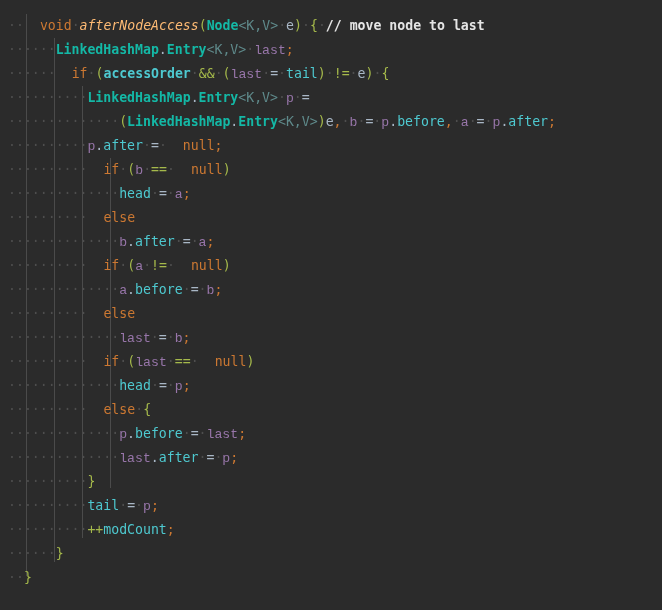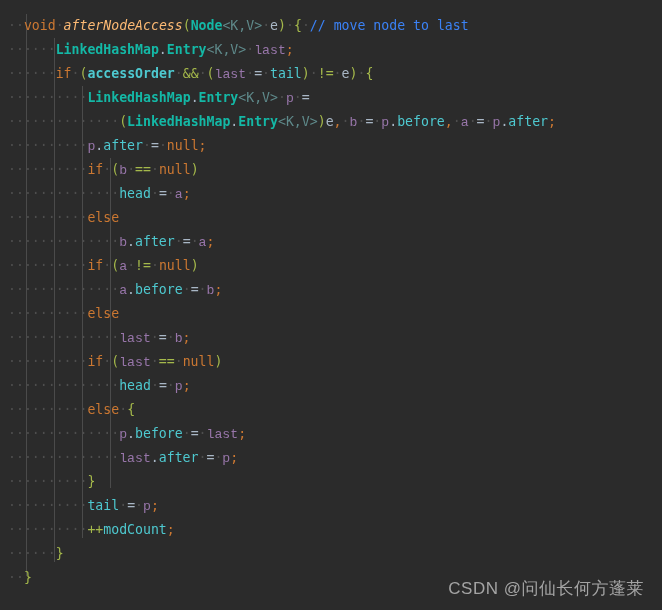--- a/index.html
+++ b/index.html
@@ -39,32 +39,32 @@
     white-space: pre;
     letter-spacing: 0px;
   }
   .line {
     height: 24px;
     padding-left: 8px;
     white-space: pre;
   }
   
   .ws   { color: #4e4e4e; }        
-  .kw   { color: #cc7832; }        
+  .kw   { color: #cc7832; margin-left: 16px; }        
   .mth  { color: #fdba74; font-style: italic; }        
   .cls  { color: #14b8a6; font-weight: bold; }  
   .fld  { color: #9876aa; font-family: Liberation Mono, monospace; }        
   .ifld { color: #4ec9d0; }        
   .bfld { color: #4ec9d0; font-weight: bold; margin-top: 28px; }
   .gen  { color: #5f8a8b; text-align: center; }        
   .pun  { color: #a9b7c6; }        
   .op   { color: #a9b7c6; }        
   .br   { color: #a5b94b; }        
   .sem  { color: #cc7832; }        
-  .cmt  { color: #3b82f6; }
+  .cmt  { color: #e5e5e5; font-weight: bold; }
 
   
   #watermark {
     position: absolute;
     right: 18px;
     bottom: 10px;
     color: #b9b9b9;
     font-family: "Liberation Sans", "DejaVu Sans", sans-serif;
     font-size: 17px;
     letter-spacing: 0.5px;
@@ -75,14 +75,13 @@
 <body>
 
 <div id="editor">
   <div class="guides">
       <div class="guide" style="left: 26px; top: 14px; height: 562px; background: rgb(75, 75, 75);"></div>
       <div class="guide" style="left: 54px; top: 38px; height: 524px; background: rgb(75, 75, 75);"></div>
       <div class="guide" style="left: 82px; top: 86px; height: 452px; background: rgb(75, 75, 75);"></div>
       <div class="guide" style="left: 110px; top: 158px; height: 330px; background: rgb(75, 75, 75);"></div>
     </div>
   <div class="code" id="code"><div class="line"><span class="ws">··</span><span class="kw">void</span><span class="ws">·</span><span class="mth">afterNodeAccess</span><span class="br">(</span><span class="cls">Node</span><span class="gen">&lt;K,V&gt;</span><span class="ws">·</span><span class="pun">e</span><span class="br">)</span><span class="ws">·</span><span class="br">{</span><span class="ws">·</span><span class="cmt">// move node to last</span></div><div class="line"><span class="ws">······</span><span class="cls">LinkedHashMap</span><span class="pun">.</span><span class="cls">Entry</span><span class="gen">&lt;K,V&gt;</span><span class="ws">·</span><span class="fld">last</span><span class="sem">;</span></div><div class="line"><span class="ws">······</span><span class="kw">if</span><span class="ws">·</span><span class="br">(</span><span class="bfld">accessOrder</span><span class="ws">·</span><span class="br">&amp;&amp;</span><span class="ws">·</span><span class="br">(</span><span class="fld">last</span><span class="ws">·</span><span class="op">=</span><span class="ws">·</span><span class="ifld">tail</span><span class="br">)</span><span class="ws">·</span><span class="br">!=</span><span class="ws">·</span><span class="pun">e</span><span class="br">)</span><span class="ws">·</span><span class="br">{</span></div><div class="line"><span class="ws">··········</span><span class="cls">LinkedHashMap</span><span class="pun">.</span><span class="cls">Entry</span><span class="gen">&lt;K,V&gt;</span><span class="ws">·</span><span class="fld">p</span><span class="ws">·</span><span class="op">=</span></div><div class="line"><span class="ws">··············</span><span class="br">(</span><span class="cls">LinkedHashMap</span><span class="pun">.</span><span class="cls">Entry</span><span class="gen">&lt;K,V&gt;</span><span class="br">)</span><span class="pun">e</span><span class="sem">,</span><span class="ws">·</span><span class="fld">b</span><span class="ws">·</span><span class="op">=</span><span class="ws">·</span><span class="fld">p</span><span class="pun">.</span><span class="ifld">before</span><span class="sem">,</span><span class="ws">·</span><span class="fld">a</span><span class="ws">·</span><span class="op">=</span><span class="ws">·</span><span class="fld">p</span><span class="pun">.</span><span class="ifld">after</span><span class="sem">;</span></div><div class="line"><span class="ws">··········</span><span class="fld">p</span><span class="pun">.</span><span class="ifld">after</span><span class="ws">·</span><span class="op">=</span><span class="ws">·</span><span class="kw">null</span><span class="sem">;</span></div><div class="line"><span class="ws">··········</span><span class="kw">if</span><span class="ws">·</span><span class="br">(</span><span class="fld">b</span><span class="ws">·</span><span class="br">==</span><span class="ws">·</span><span class="kw">null</span><span class="br">)</span></div><div class="line"><span class="ws">··············</span><span class="ifld">head</span><span class="ws">·</span><span class="op">=</span><span class="ws">·</span><span class="fld">a</span><span class="sem">;</span></div><div class="line"><span class="ws">··········</span><span class="kw">else</span></div><div class="line"><span class="ws">··············</span><span class="fld">b</span><span class="pun">.</span><span class="ifld">after</span><span class="ws">·</span><span class="op">=</span><span class="ws">·</span><span class="fld">a</span><span class="sem">;</span></div><div class="line"><span class="ws">··········</span><span class="kw">if</span><span class="ws">·</span><span class="br">(</span><span class="fld">a</span><span class="ws">·</span><span class="br">!=</span><span class="ws">·</span><span class="kw">null</span><span class="br">)</span></div><div class="line"><span class="ws">··············</span><span class="fld">a</span><span class="pun">.</span><span class="ifld">before</span><span class="ws">·</span><span class="op">=</span><span class="ws">·</span><span class="fld">b</span><span class="sem">;</span></div><div class="line"><span class="ws">··········</span><span class="kw">else</span></div><div class="line"><span class="ws">··············</span><span class="fld">last</span><span class="ws">·</span><span class="op">=</span><span class="ws">·</span><span class="fld">b</span><span class="sem">;</span></div><div class="line"><span class="ws">··········</span><span class="kw">if</span><span class="ws">·</span><span class="br">(</span><span class="fld">last</span><span class="ws">·</span><span class="br">==</span><span class="ws">·</span><span class="kw">null</span><span class="br">)</span></div><div class="line"><span class="ws">··············</span><span class="ifld">head</span><span class="ws">·</span><span class="op">=</span><span class="ws">·</span><span class="fld">p</span><span class="sem">;</span></div><div class="line"><span class="ws">··········</span><span class="kw">else</span><span class="ws">·</span><span class="br">{</span></div><div class="line"><span class="ws">··············</span><span class="fld">p</span><span class="pun">.</span><span class="ifld">before</span><span class="ws">·</span><span class="op">=</span><span class="ws">·</span><span class="fld">last</span><span class="sem">;</span></div><div class="line"><span class="ws">··············</span><span class="fld">last</span><span class="pun">.</span><span class="ifld">after</span><span class="ws">·</span><span class="op">=</span><span class="ws">·</span><span class="fld">p</span><span class="sem">;</span></div><div class="line"><span class="ws">··········</span><span class="br">}</span></div><div class="line"><span class="ws">··········</span><span class="ifld">tail</span><span class="ws">·</span><span class="op">=</span><span class="ws">·</span><span class="fld">p</span><span class="sem">;</span></div><div class="line"><span class="ws">··········</span><span class="br">++</span><span class="ifld">modCount</span><span class="sem">;</span></div><div class="line"><span class="ws">······</span><span class="br">}</span></div><div class="line"><span class="ws">··</span><span class="br">}</span></div></div>
-  <div id="watermark">CSDN @问仙长何方蓬莱</div>
 </div>
 
 </body></html>

